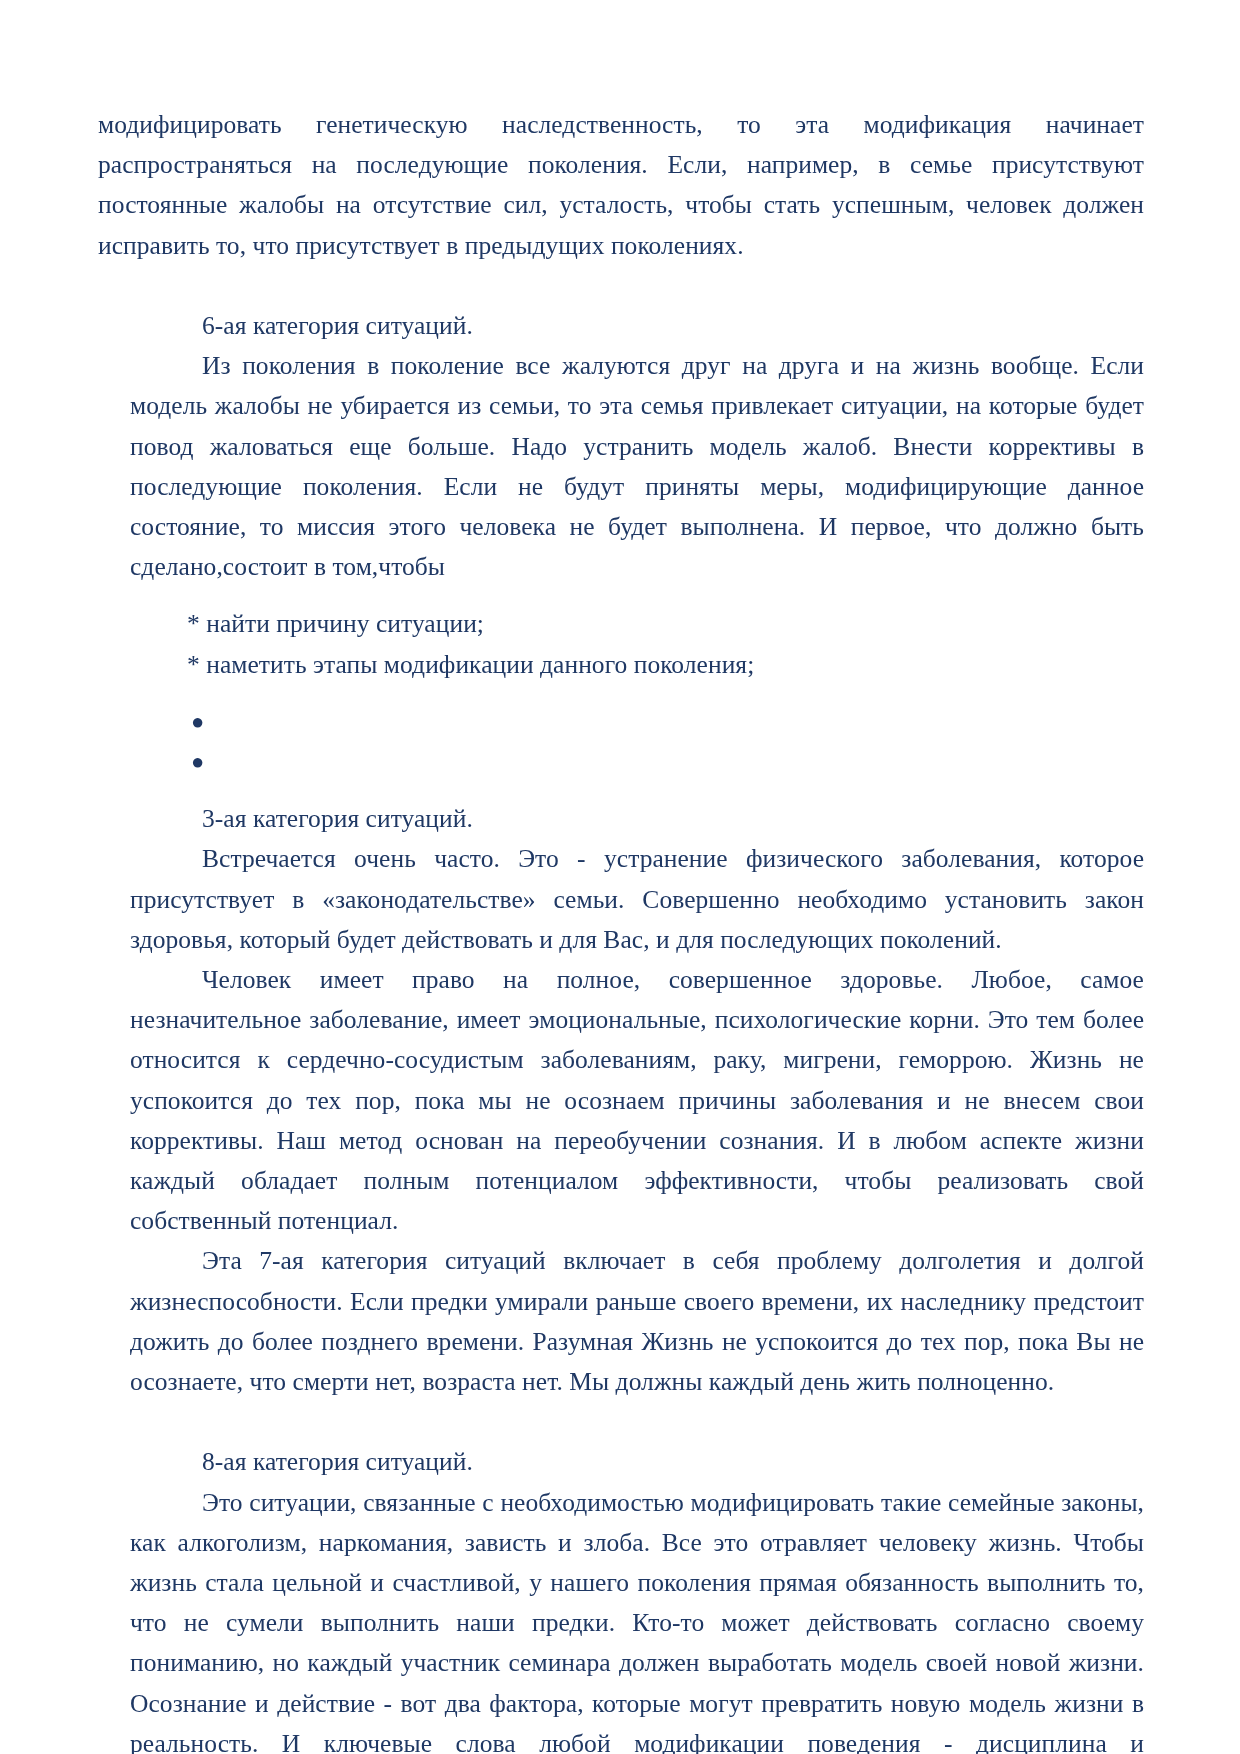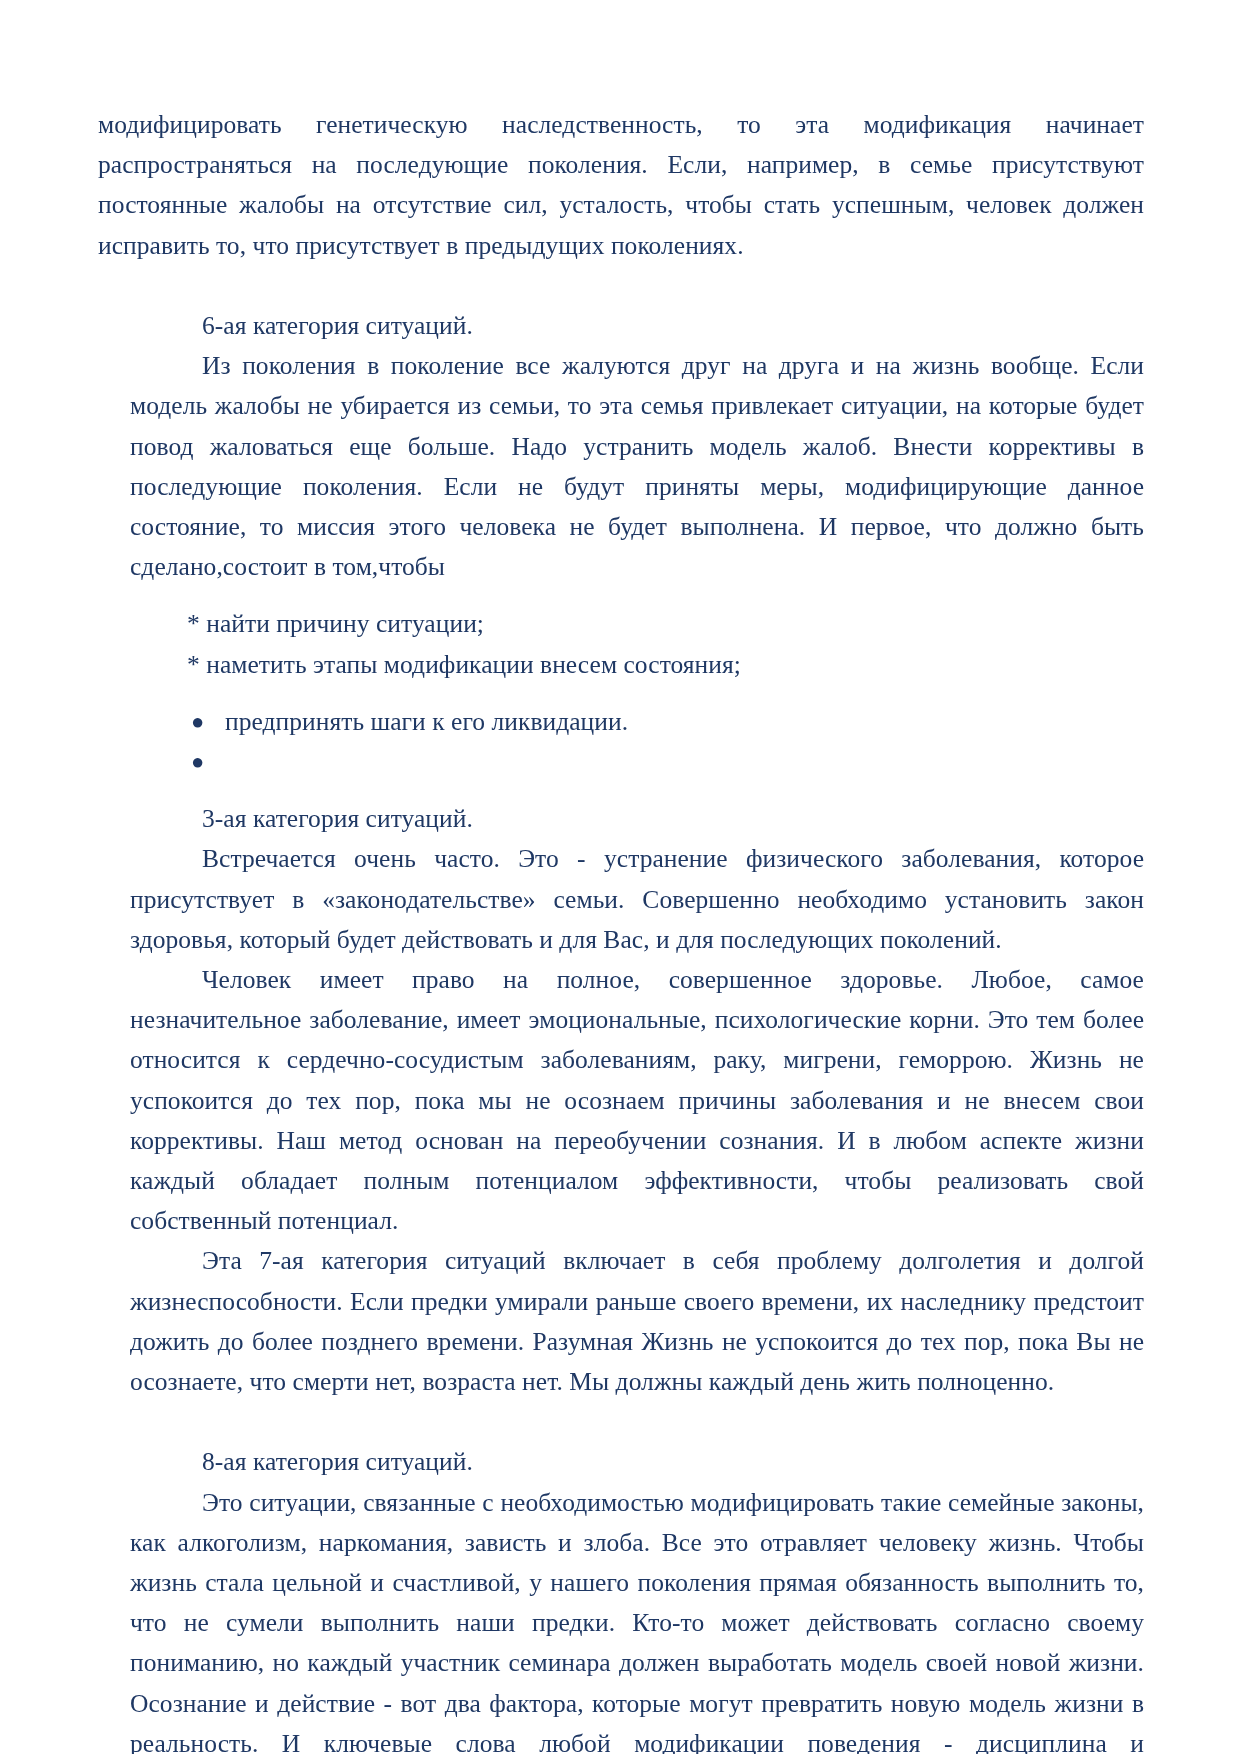--- a/index.html
+++ b/index.html
@@ -85,28 +85,27 @@
 
     <p class="para indent last-left">6-ая категория ситуаций.</p>
 
     <p class="para indent">Из поколения в поколение все жалуются друг на друга и на жизнь вообще. Если модель жалобы не убирается из семьи, то эта семья привлекает ситуации, на которые будет повод жаловаться еще больше. Надо устранить модель жалоб. Внести коррективы в последующие поколения. Если не будут приняты меры, модифицирующие данное состояние, то миссия этого человека не будет выполнена. И первое, что должно быть сделано,состоит в том,чтобы</p>
 
     <ul class="star-list">
       <li class="star-item">
         <span>* найти причину ситуации;</span>
       </li>
       <li class="star-item">
-        <span>* наметить этапы модификации внесем состояния;</span>
+        <span>* наметить этапы модификации данного поколения;</span>
       </li>
     </ul>
 
     <ul class="dot-list">
       <li class="dot-item">
         <span class="dot-glyph">●</span>
-        <span>предпринять шаги к его ликвидации.</span>
       </li>
       <li class="dot-item empty-item">
         <span class="dot-glyph">●</span>
         <span></span>
       </li>
     </ul>
 
     <p class="para indent last-left">3-ая категория ситуаций.</p>
 
     <p class="para indent">Встречается очень часто. Это - устранение физического заболевания, которое присутствует в «законодательстве» семьи. Совершенно необходимо установить закон здоровья, который будет действовать и для Вас, и для последующих поколений.</p>

